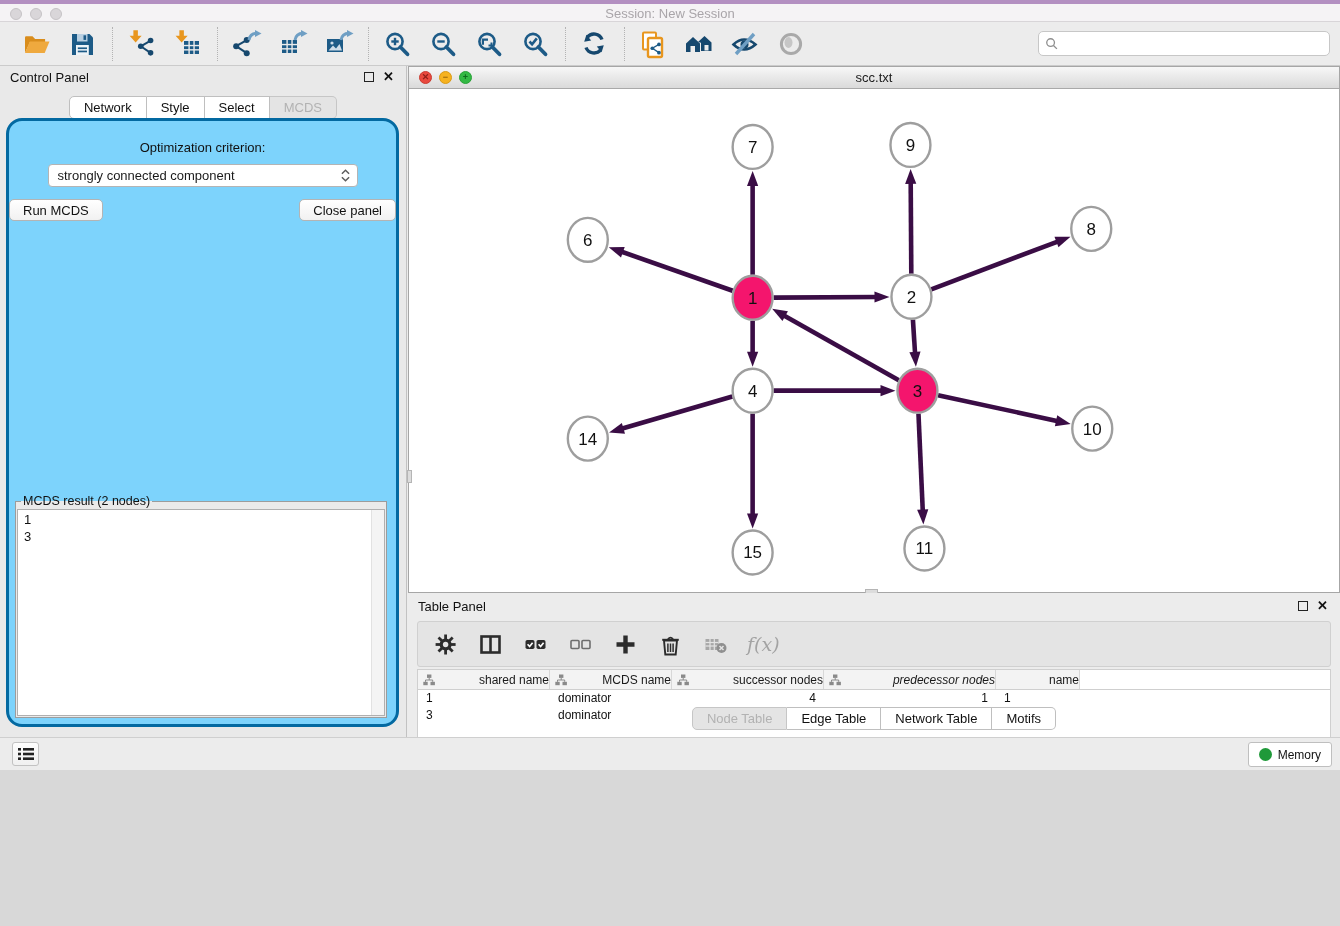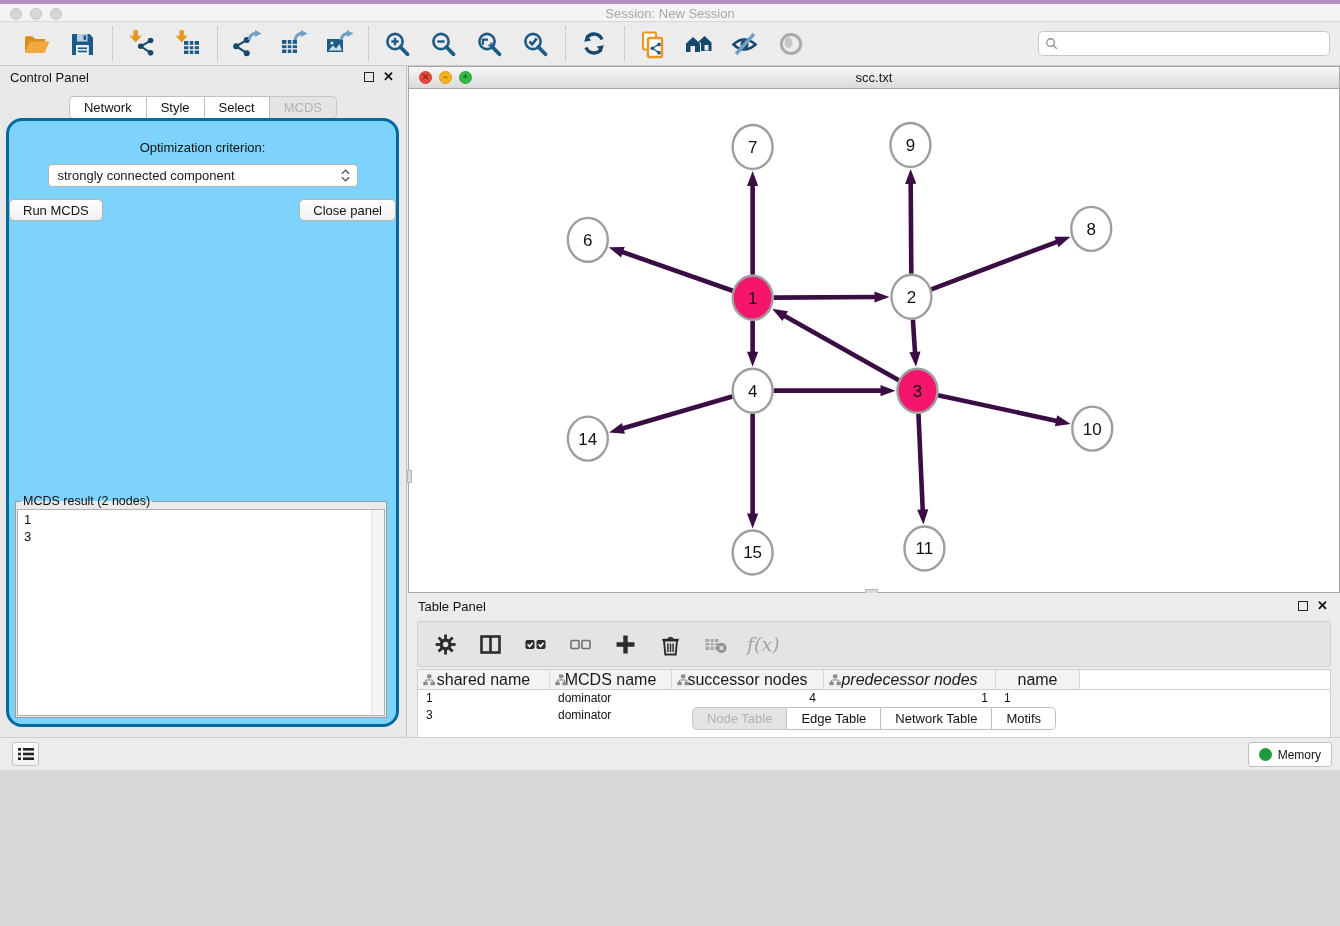--- a/index.html
+++ b/index.html
@@ -85,21 +85,21 @@
   .tp-toolbar { position:absolute; left:9px; right:9px; top:28px; height:46px;
     background:#e4e4e4; border:1px solid #d0d0d0; border-radius:3px;
     display:flex; align-items:center; gap:19px; padding-left:14px; }
   .tp-tool { width:26px; height:26px; display:flex; align-items:center; justify-content:center; background:none; border:none; }
   .tp-tool svg { width:23px; height:23px; }
   .fx-label { font-family:"DejaVu Serif", serif; font-style:italic; font-size:19px; color:#a3a3a3; }
   .data-table { position:absolute; left:9px; right:9px; top:76px; height:184px;
     background:#fff; border:1px solid #cfcfcf; overflow:hidden; }
   .dt-headrow { display:flex; height:20px; border-bottom:1px solid #cfcfcf; }
   .dt-hcell { position:relative; background:#f3f3f3; border-right:1px solid #d8d8d8;
-    font-size:16px; color:#1a1a1a; display:flex; align-items:center; justify-content:center; }
+    font-size:12px; color:#1a1a1a; display:flex; align-items:center; justify-content:flex-end; }
   .dt-hcell .tree-ic { position:absolute; left:5px; top:4px; }
   .dt-row { display:flex; height:17px; }
   .dt-cell { font-size:12px; color:#111; padding:1px 8px 0; overflow:hidden; white-space:nowrap; }
   .tp-tabs { bottom:7px; }
   
   .statusbar { position:absolute; bottom:0; left:0; right:0; height:33px;
     background:#ececec; border-top:1px solid #cfcfcf; }
   .list-btn { position:absolute; left:12px; top:4px; width:27px; height:24px;
     background:linear-gradient(#fdfdfd,#f0f0f0); border:1px solid #c2c2c2; border-radius:3px;
     display:flex; align-items:center; justify-content:center; }

